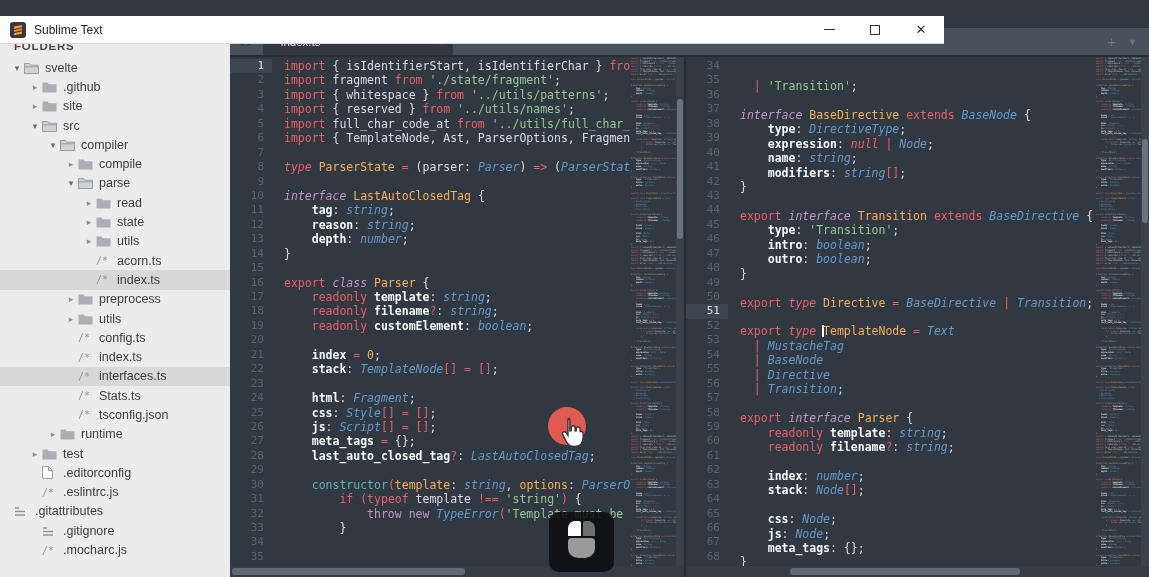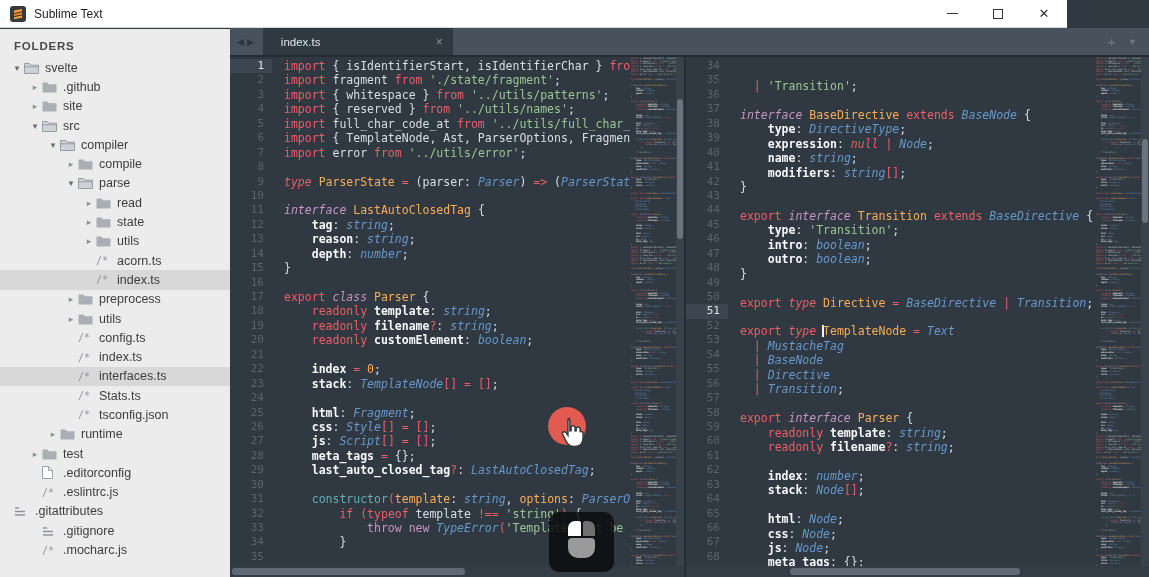--- a/index.html
+++ b/index.html
@@ -1,19 +1,19 @@
 <!DOCTYPE html>
 <html><head>
 <meta charset="utf-8">
 <style>
   * { margin:0; padding:0; box-sizing:border-box; }
   html,body { width:1149px; height:577px; overflow:hidden; font-family:"Liberation Sans", sans-serif; background:#303841; }
 
   
-  .titlebar { position:absolute; left:0; top:0; width:1067px; height:28px; background:#ffffff; border-bottom:1px solid #d9d9d9; display:flex; align-items:center; z-index:5; }
+  .titlebar { position:absolute; left:0; top:16px; width:944px; height:28px; background:#ffffff; border-bottom:1px solid #d9d9d9; display:flex; align-items:center; z-index:5; }
   .app-icon { margin-left:10px; width:16px; height:16px; display:inline-flex; }
   .app-title { margin-left:8px; font-size:12px; color:#1b1b1b; }
   .win-controls { margin-left:auto; display:flex; height:100%; }
   .win-btn { width:46px; height:100%; display:flex; align-items:center; justify-content:center; }
   .glyph-min { width:11px; height:0; border-top:1px solid #333; display:block; }
   .glyph-max { width:10px; height:10px; border:1px solid #333; display:block; }
   .glyph-close { font-size:13px; color:#333; line-height:1; }
 
   
   .sidebar { position:absolute; left:0; top:29px; width:274px; bottom:0; background:#ececec; overflow:hidden; }
@@ -404,21 +404,20 @@
           <div class="g-row">34</div>
           <div class="g-row">35</div>
         </div>
       <div class="code">
           <div class="c-row"><span class="tk-k">import </span><span class="tk-p">{ isIdentifierStart, isIdentifierChar } </span><span class="tk-k">from </span></div>
           <div class="c-row"><span class="tk-k">import </span><span class="tk-p">fragment </span><span class="tk-k">from </span><span class="tk-s">'./state/fragment'</span><span class="tk-p">;</span></div>
           <div class="c-row"><span class="tk-k">import </span><span class="tk-p">{ whitespace } </span><span class="tk-k">from </span><span class="tk-s">'../utils/patterns'</span><span class="tk-p">;</span></div>
           <div class="c-row"><span class="tk-k">import </span><span class="tk-p">{ reserved } </span><span class="tk-k">from </span><span class="tk-s">'../utils/names'</span><span class="tk-p">;</span></div>
           <div class="c-row"><span class="tk-k">import </span><span class="tk-p">full_char_code_at </span><span class="tk-k">from </span><span class="tk-s">'../utils/full_char_code_at'</span></div>
           <div class="c-row"><span class="tk-k">import </span><span class="tk-p">{ TemplateNode, Ast, ParserOptions, Fragment } </span></div>
-          <div class="c-row"><span class="tk-k">import </span><span class="tk-p">error </span><span class="tk-k">from </span><span class="tk-s">'../utils/error'</span><span class="tk-p">;</span></div>
           <div class="c-row"></div>
           <div class="c-row"><span class="tk-ki">type </span><span class="tk-n">ParserState </span><span class="tk-k">= </span><span class="tk-p">(parser: </span><span class="tk-t">Parser</span><span class="tk-p">) </span><span class="tk-k">=&gt; </span><span class="tk-p">(</span><span class="tk-t">ParserState</span></div>
           <div class="c-row"></div>
           <div class="c-row"><span class="tk-kp">interface </span><span class="tk-n">LastAutoClosedTag </span><span class="tk-p">{</span></div>
           <div class="c-row"><span class="tk-p">    </span><span class="tk-pr">tag</span><span class="tk-p">: </span><span class="tk-t">string</span><span class="tk-p">;</span></div>
           <div class="c-row"><span class="tk-p">    </span><span class="tk-pr">reason</span><span class="tk-p">: </span><span class="tk-t">string</span><span class="tk-p">;</span></div>
           <div class="c-row"><span class="tk-p">    </span><span class="tk-pr">depth</span><span class="tk-p">: </span><span class="tk-t">number</span><span class="tk-p">;</span></div>
           <div class="c-row"><span class="tk-p">}</span></div>
           <div class="c-row"></div>
           <div class="c-row"><span class="tk-k">export </span><span class="tk-kp">class </span><span class="tk-n">Parser </span><span class="tk-p">{</span></div>
@@ -704,21 +703,20 @@
           <div class="c-row"><span class="tk-p">  </span><span class="tk-k">| </span><span class="tk-t">Directive</span></div>
           <div class="c-row"><span class="tk-p">  </span><span class="tk-k">| </span><span class="tk-t">Transition</span><span class="tk-p">;</span></div>
           <div class="c-row"></div>
           <div class="c-row"><span class="tk-k">export </span><span class="tk-kp">interface </span><span class="tk-n">Parser </span><span class="tk-p">{</span></div>
           <div class="c-row"><span class="tk-p">    </span><span class="tk-k">readonly </span><span class="tk-pr">template</span><span class="tk-p">: </span><span class="tk-t">string</span><span class="tk-p">;</span></div>
           <div class="c-row"><span class="tk-p">    </span><span class="tk-k">readonly </span><span class="tk-pr">filename</span><span class="tk-k">?</span><span class="tk-p">: </span><span class="tk-t">string</span><span class="tk-p">;</span></div>
           <div class="c-row"></div>
           <div class="c-row"><span class="tk-p">    </span><span class="tk-pr">index</span><span class="tk-p">: </span><span class="tk-t">number</span><span class="tk-p">;</span></div>
           <div class="c-row"><span class="tk-p">    </span><span class="tk-pr">stack</span><span class="tk-p">: </span><span class="tk-t">Node</span><span class="tk-k">[]</span><span class="tk-p">;</span></div>
           <div class="c-row"></div>
-          <div class="c-row"><span class="tk-p">    </span><span class="tk-pr">html</span><span class="tk-p">: </span><span class="tk-t">Node</span><span class="tk-p">;</span></div>
           <div class="c-row"><span class="tk-p">    </span><span class="tk-pr">css</span><span class="tk-p">: </span><span class="tk-t">Node</span><span class="tk-p">;</span></div>
           <div class="c-row"><span class="tk-p">    </span><span class="tk-pr">js</span><span class="tk-p">: </span><span class="tk-t">Node</span><span class="tk-p">;</span></div>
           <div class="c-row"><span class="tk-p">    </span><span class="tk-pr">meta_tags</span><span class="tk-p">: {};</span></div>
           <div class="c-row"><span class="tk-p">}</span></div>
         </div>
       <div class="minimap">
           <div class="mm-inner">
             <div class="mm-row"><span class="tk-k">import </span><span class="tk-p">{ isIdentifierStart, isIdentifierChar } </span></div>
             <div class="mm-row"><span class="tk-k">import </span><span class="tk-p">fragment </span><span class="tk-k">from </span><span class="tk-s">'./state/fragment'</span></div>
             <div class="mm-row"><span class="tk-k">import </span><span class="tk-p">{ whitespace } </span><span class="tk-k">from </span><span class="tk-s">'../utils/patterns'</span></div>

